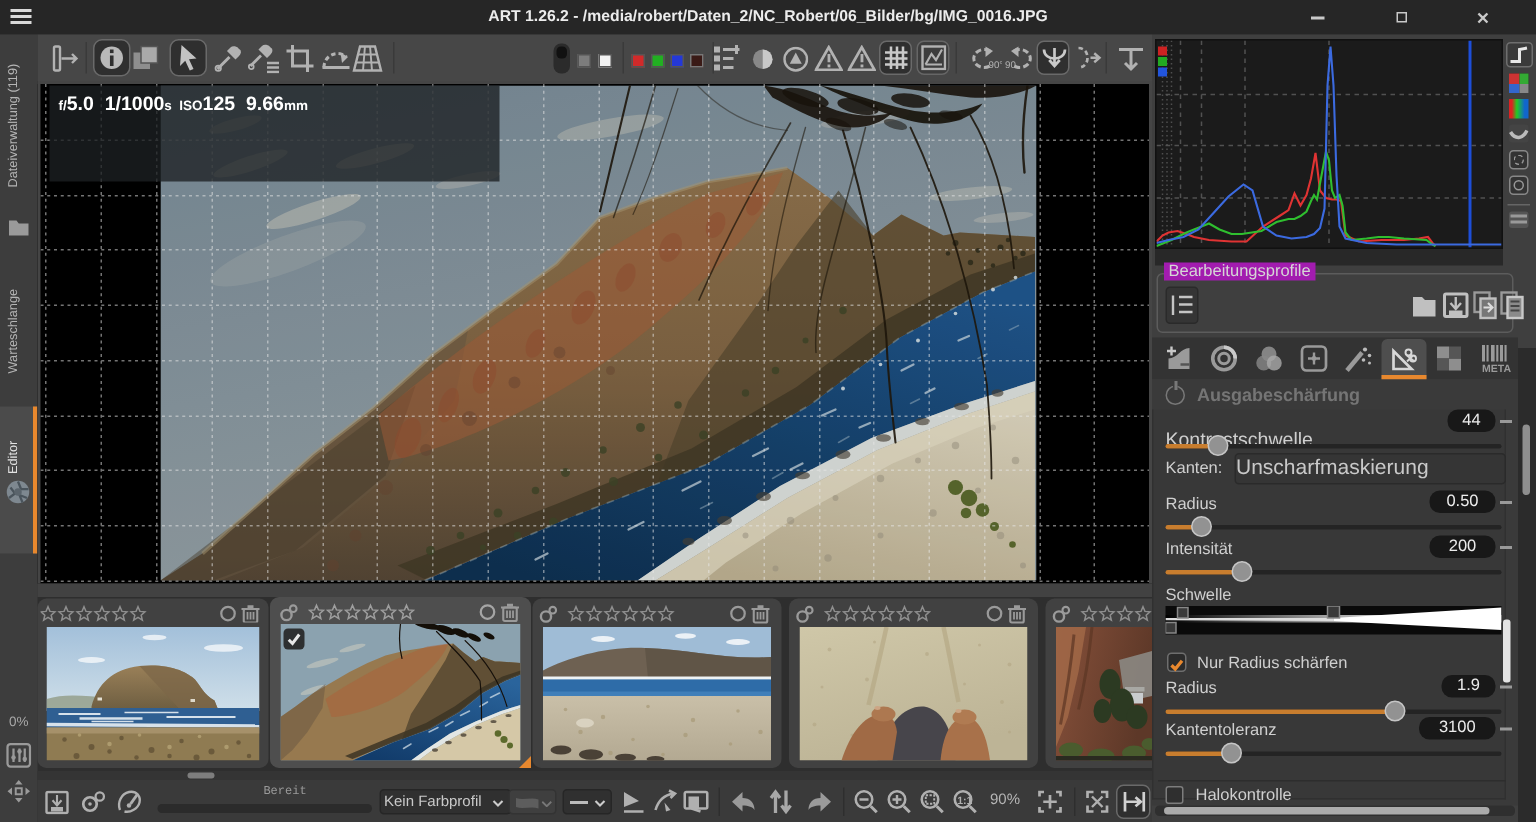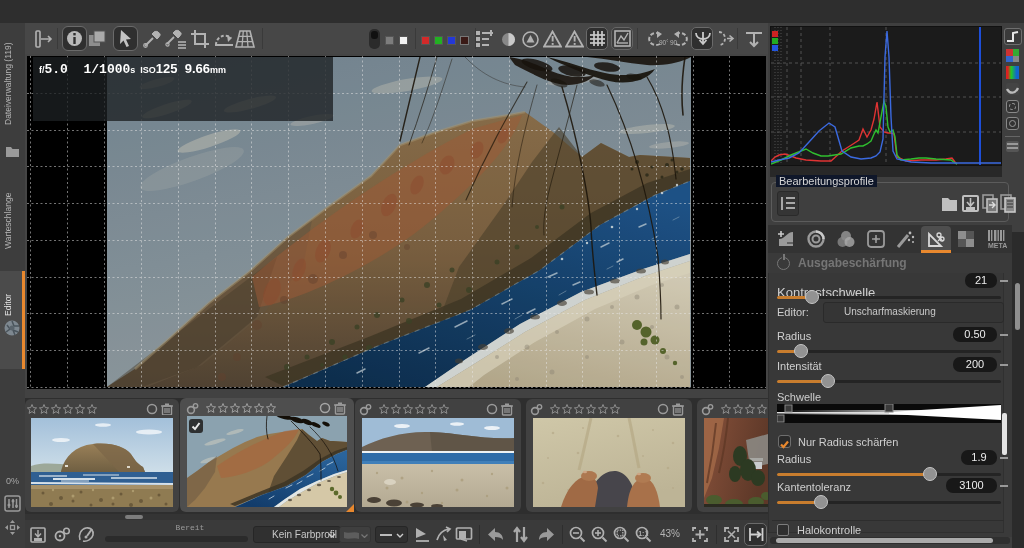--- a/index.html
+++ b/index.html
@@ -5,20 +5,31 @@
   * { margin:0; padding:0; box-sizing:border-box; }
   html,body { width:1024px; height:548px; overflow:hidden; background:#2e2e2e;
     font-family:"Liberation Sans", sans-serif; }
   .abs { position:absolute; }
   #app { position:relative; width:1024px; height:548px; }
 </style>
 </head>
 <body>
 <div id="app">
 
+  <div class="abs" style="left:0;top:0;width:1024px;height:23px;background:#262626;">
+    <div class="abs" style="left:7px;top:5px;width:14px;height:12px;">
+      <div style="height:2px;background:#d9d9d9;margin-top:1px;"></div>
+      <div style="height:2px;background:#d9d9d9;margin-top:2px;"></div>
+      <div style="height:2px;background:#d9d9d9;margin-top:2px;"></div>
+    </div>
+    <div class="abs" style="left:0;top:5px;width:1024px;text-align:center;color:#ececec;font-size:10.5px;font-weight:bold;">ART 1.26.2 - /media/robert/Daten_2/NC_Robert/06_Bilder/bg/IMG_0016.JPG</div>
+    <div class="abs" style="left:874px;top:11px;width:9px;height:2px;background:#c9c9c9;"></div>
+    <div class="abs" style="left:931px;top:8px;width:7px;height:7px;border:1.5px solid #c9c9c9;"></div>
+    <div class="abs" style="left:984px;top:6px;color:#c9c9c9;font-size:11px;font-weight:bold;">✕</div>
+  </div>
 
   <div class="abs" style="left:0;top:23px;width:25px;height:525px;background:#3d3d3d;">
     <div class="abs" style="left:3px;top:6px;width:18px;height:110px;color:#b5b5b5;font-size:8.5px;writing-mode:vertical-rl;transform:rotate(180deg);text-align:center;white-space:nowrap;overflow:hidden;">Dateiverwaltung (119)</div>
     <svg class="abs" style="left:5px;top:122px;" width="15" height="13" viewBox="0 0 15 13">
         <path d="M1,2 L6,2 7.5,4 14,4 14,12 1,12 Z" fill="#9a9a9a"></path>
       </svg>
     <div class="abs" style="left:3px;top:152px;width:18px;height:92px;color:#b5b5b5;font-size:8.5px;writing-mode:vertical-rl;transform:rotate(180deg);text-align:center;white-space:nowrap;overflow:hidden;">Warteschlange</div>
     <svg class="abs" style="left:4px;top:251px;" width="17" height="15" viewBox="0 0 17 15">
         <circle cx="6" cy="9" r="4" fill="none" stroke="#9a9a9a" stroke-width="2"></circle>
         <circle cx="12.5" cy="4" r="2.6" fill="none" stroke="#9a9a9a" stroke-width="1.6"></circle>
@@ -415,21 +426,21 @@
           <line x1="0" y1="147.5" x2="739" y2="147.5"></line>
         <line x1="0" y1="184.5" x2="739" y2="184.5"></line>
           <line x1="0" y1="221.5" x2="739" y2="221.5"></line>
         <line x1="0" y1="257.5" x2="739" y2="257.5"></line>
           <line x1="0" y1="294.5" x2="739" y2="294.5"></line>
         <line x1="0" y1="331.5" x2="739" y2="331.5"></line>
       </g>
     </svg>
 
     <div class="abs" style="left:6px;top:1px;width:300px;height:64px;background:rgba(28,32,34,0.78);color:#fff;padding:3px 6px;">
-      <div style="font-size:9px;font-weight:bold;margin-top:1px;">f/<span style="font-size:13px;font-family:Liberation Mono, monospace;">5.0&nbsp; 1/1000</span>s&nbsp; ISO<span style="font-size:13px;">125&nbsp; 9.66</span>mm</div>
+      <div style="font-size:9px;font-weight:bold;margin-top:1px;">f/<span style="font-size:13px;">5.0&nbsp; 1/1000</span>s&nbsp; ISO<span style="font-size:13px;">125&nbsp; 9.66</span>mm</div>
     </div>
   </div>
 
   <div class="abs" style="left:25px;top:389px;width:743px;height:9px;background:#424242;"></div>
 
   <svg width="0" height="0" style="position:absolute;">
     <defs>
       <path id="star" d="M5,0.5 L6.3,3.6 9.6,3.9 7.1,6.1 7.9,9.4 5,7.6 2.1,9.4 2.9,6.1 0.4,3.9 3.7,3.6 Z"></path>
       <g id="trash">
           <rect x="1.5" y="3" width="9" height="9" rx="1" fill="none" stroke="#9a9a9a" stroke-width="1.4"></rect>
@@ -757,21 +768,21 @@
         <circle cx="13.5" cy="4" r="2.8" fill="none" stroke="#b0b0b0" stroke-width="1.5"></circle>
         <circle cx="7" cy="9" r="1.2" fill="#b0b0b0"></circle>
       </svg>
     <svg class="abs" style="left:52px;top:6px;" width="18" height="17" viewBox="0 0 18 17">
         <path d="M3,14 C1,9 4,3 9,2 C14,1 17,5 16,9 C15,13 10,16 6,15" fill="none" stroke="#b0b0b0" stroke-width="1.6"></path>
         <path d="M10,10 L15,3" stroke="#b0b0b0" stroke-width="2"></path>
         <circle cx="9" cy="11" r="1.5" fill="#b0b0b0"></circle>
       </svg>
     <div class="abs" style="left:135px;top:3px;width:60px;height:10px;color:#9a9a9a;font-size:8px;text-align:center;font-family:Liberation Mono, monospace;">Bereit</div>
     <div class="abs" style="left:80px;top:16px;width:143px;height:6px;background:#2b2b2b;border-radius:3px;"></div>
-    <div class="abs" style="left:228px;top:6px;width:88px;height:17px;background:#303030;border:1px solid #262626;border-radius:3px;color:#c9c9c9;font-size:10px;line-height:15px;padding-left:18px;">Kein Farbprofil
+    <div class="abs" style="left:228px;top:6px;width:88px;height:17px;background:#303030;border:1px solid #262626;border-radius:3px;color:#c9c9c9;font-size:10px;line-height:15px;padding-left:2px;">Kein Farbprofil
       <svg class="abs" style="right:4px;top:6px;" width="8" height="5" viewBox="0 0 8 5">
           <path d="M1,1 L4,4 7,1" stroke="#ccc" stroke-width="1.4" fill="none"></path>
         </svg>
     </div>
     <div class="abs" style="left:314px;top:6px;width:32px;height:17px;background:#3f3f3f;border:1px solid #333;border-radius:3px;">
       <svg style="margin:3px 0 0 3px;" width="17" height="11" viewBox="0 0 17 11">
           <path d="M1,2 C6,4 11,1 16,3 L16,9 C11,7 6,10 1,8 Z" fill="#5d5d5d"></path>
         </svg>
       <svg class="abs" style="right:2px;top:7px;" width="7" height="4" viewBox="0 0 7 4">
           <path d="M0.5,0.5 L3.5,3.5 6.5,0.5" stroke="#777" stroke-width="1.2" fill="none"></path>
@@ -822,21 +833,21 @@
     <svg class="abs" style="left:588px;top:6px;" width="17" height="17" viewBox="0 0 17 17">
         <circle cx="7" cy="7" r="5.5" fill="none" stroke="#b0b0b0" stroke-width="1.7"></circle>
         <line x1="11.5" y1="11.5" x2="15.5" y2="15.5" stroke="#b0b0b0" stroke-width="2"></line>
         <rect x="4.2" y="4.2" width="5.6" height="5.6" fill="none" stroke="#b0b0b0" stroke-width="1.3" stroke-dasharray="1.5,1"></rect>
       </svg>
     <svg class="abs" style="left:610px;top:6px;" width="17" height="17" viewBox="0 0 17 17">
         <circle cx="7" cy="7" r="5.5" fill="none" stroke="#b0b0b0" stroke-width="1.7"></circle>
         <line x1="11.5" y1="11.5" x2="15.5" y2="15.5" stroke="#b0b0b0" stroke-width="2"></line>
         <text x="3.2" y="9.8" font-size="7" fill="#b0b0b0" font-family="Liberation Sans" font-weight="bold">1:1</text>
       </svg>
-    <div class="abs" style="left:635px;top:8px;width:30px;color:#b5b5b5;font-size:10px;">43%</div>
+    <div class="abs" style="left:635px;top:8px;width:30px;color:#b5b5b5;font-size:10px;">90%</div>
     <svg class="abs" style="left:666px;top:6px;" width="18" height="17" viewBox="0 0 18 17">
         <path d="M2,5 L2,2 5,2 M13,2 L16,2 16,5 M16,12 L16,15 13,15 M5,15 L2,15 2,12" stroke="#b0b0b0" stroke-width="1.8" fill="none"></path>
         <path d="M9,4 L9,13 M4.5,8.5 L13.5,8.5" stroke="#b0b0b0" stroke-width="1.8"></path>
       </svg>
     <div class="abs" style="left:691px;top:5px;width:1px;height:19px;background:#2e2e2e;"></div>
     <svg class="abs" style="left:698px;top:6px;" width="17" height="17" viewBox="0 0 17 17">
         <path d="M2,6 L2,2 6,2 M11,2 L15,2 15,6 M15,11 L15,15 11,15 M6,15 L2,15 2,11" stroke="#b0b0b0" stroke-width="1.8" fill="none"></path>
         <path d="M5,5 L12,12 M12,5 L5,12" stroke="#b0b0b0" stroke-width="1.6"></path>
       </svg>
     <div class="abs" style="left:719px;top:3px;width:23px;height:23px;background:#2f2f2f;border:1px solid #6a6a6a;border-radius:5px;"></div>
@@ -900,21 +911,21 @@
         <div class="abs" style="left:2px;top:2px;width:7px;height:7px;border:1px solid #999;border-radius:50%;"></div>
       </div>
       <div class="abs" style="left:1px;top:108px;width:15px;height:1px;background:#666;"></div>
       <div class="abs" style="left:2px;top:113px;width:13px;height:11px;background:#555;border-radius:2px;">
         <div style="margin:2px 1px;height:2px;background:#999;"></div>
         <div style="margin:2px 1px;height:2px;background:#999;"></div>
       </div>
     </div>
 
     <div class="abs" style="left:3px;top:159px;width:238px;height:40px;border:1px solid #5c5c5c;border-radius:4px;"></div>
-    <div class="abs" style="left:8px;top:152px;color:#d6d6d6;font-size:11px;background:#0f172a;padding:0 3px;">Bearbeitungsprofile</div>
+    <div class="abs" style="left:8px;top:152px;color:#d6d6d6;font-size:11px;background:#a21caf;padding:0 3px;">Bearbeitungsprofile</div>
     <div class="abs" style="left:9px;top:168px;width:22px;height:25px;background:#353535;border:1px solid #2a2a2a;border-radius:3px;">
       <svg width="20" height="23" viewBox="0 0 20 23">
           <g stroke="#c5c5c5" stroke-width="1.6">
             <line x1="4" y1="5" x2="4" y2="18"></line>
             <line x1="8" y1="6" x2="17" y2="6"></line>
             <line x1="8" y1="11" x2="17" y2="11"></line>
             <line x1="8" y1="16" x2="17" y2="16"></line>
           </g>
         </svg>
     </div>
@@ -1006,28 +1017,28 @@
     </div>
 
     <div class="abs" style="left:0;top:230px;width:244px;height:284px;background:#3a3a3a;">
       <div class="abs" style="left:9px;top:4px;width:13px;height:13px;border:1.5px solid #787878;border-radius:50%;"></div>
       <div class="abs" style="left:14px;top:1px;width:3px;height:7px;background:#3a3a3a;"></div>
       <div class="abs" style="left:15px;top:1px;width:1.5px;height:6px;background:#787878;"></div>
       <div class="abs" style="left:30px;top:3px;color:#757575;font-size:12px;font-weight:bold;">Ausgabeschärfung</div>
       <div class="abs" style="left:0;top:20px;width:236px;height:260px;background:#383838;border:1px solid #303030;border-top:none;">
 
         <div class="abs" style="left:8px;top:12px;color:#cfcfcf;font-size:13px;text-align:right;">Kontrastschwelle</div>
-        <div class="abs" style="left:196px;top:0px;width:32px;height:15px;background:#181818;border-radius:7px;color:#ececec;font-size:11px;text-align:center;line-height:15px;">21</div>
+        <div class="abs" style="left:196px;top:0px;width:32px;height:15px;background:#181818;border-radius:7px;color:#ececec;font-size:11px;text-align:center;line-height:15px;">44</div>
         <div class="abs" style="left:231px;top:7px;width:8px;height:2px;background:#999;"></div>
         <div class="abs" style="left:8px;top:23px;width:224px;height:3px;background:#242424;border-radius:2px;"></div>
         <div class="abs" style="left:8px;top:23px;width:35px;height:3px;background:#c87d2e;border-radius:2px;"></div>
         <div class="abs" style="left:36px;top:17px;width:14px;height:14px;background:#929292;border:1px solid #c5c5c5;border-radius:50%;"></div>
 
-        <div class="abs" style="left:8px;top:33px;color:#cfcfcf;font-size:11px;">Editor:</div>
-        <div class="abs" style="left:54px;top:29px;width:181px;height:21px;background:#353535;border:1px solid #2a2a2a;border-radius:3px;color:#c9c9c9;font-size:10px;line-height:17px;padding-left:20px;">Unscharfmaskierung</div>
+        <div class="abs" style="left:8px;top:33px;color:#cfcfcf;font-size:11px;">Kanten:</div>
+        <div class="abs" style="left:54px;top:29px;width:181px;height:21px;background:#353535;border:1px solid #2a2a2a;border-radius:3px;color:#c9c9c9;font-size:14px;line-height:17px;padding-left:0;">Unscharfmaskierung</div>
 
         <div class="abs" style="left:8px;top:57px;color:#cfcfcf;font-size:11px;">Radius</div>
         <div class="abs" style="left:184px;top:54px;width:44px;height:15px;background:#181818;border-radius:7px;color:#ececec;font-size:11px;text-align:center;line-height:15px;">0.50</div>
         <div class="abs" style="left:231px;top:61px;width:8px;height:2px;background:#999;"></div>
         <div class="abs" style="left:8px;top:77px;width:224px;height:3px;background:#242424;border-radius:2px;"></div>
         <div class="abs" style="left:8px;top:77px;width:24px;height:3px;background:#c87d2e;border-radius:2px;"></div>
         <div class="abs" style="left:25px;top:71px;width:14px;height:14px;background:#929292;border:1px solid #c5c5c5;border-radius:50%;"></div>
 
         <div class="abs" style="left:8px;top:87px;color:#cfcfcf;font-size:11px;">Intensität</div>
         <div class="abs" style="left:184px;top:84px;width:44px;height:15px;background:#181818;border-radius:7px;color:#ececec;font-size:11px;text-align:center;line-height:15px;">200</div>

